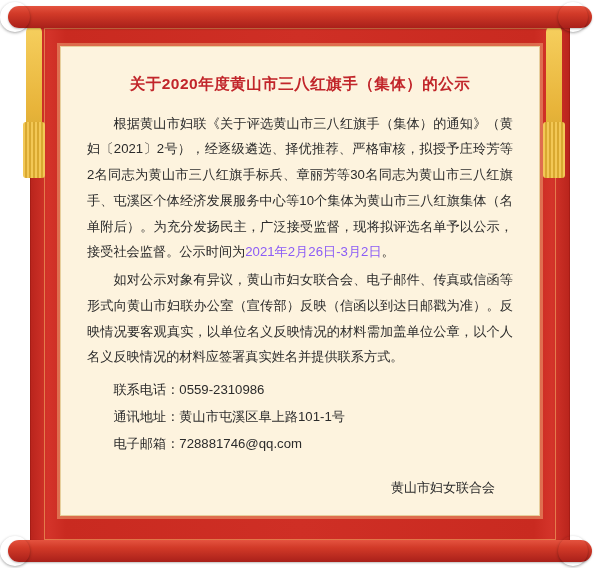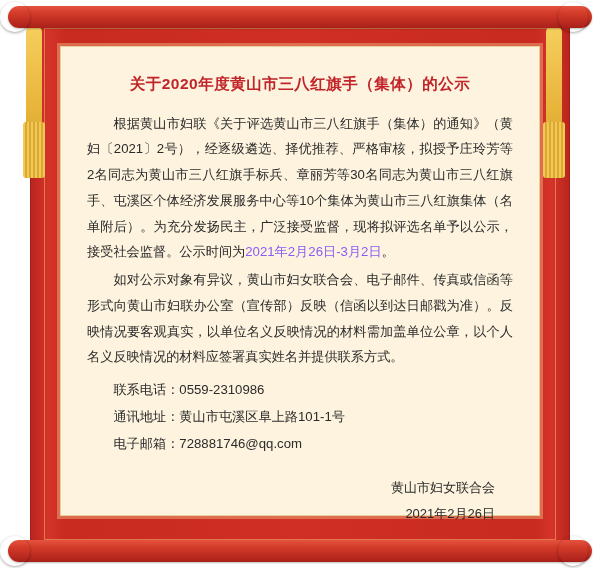--- a/index.html
+++ b/index.html
@@ -189,17 +189,16 @@
     </p>
 
     <ul class="contact-list">
       <li>联系电话：0559-2310986</li>
       <li>通讯地址：黄山市屯溪区阜上路101-1号</li>
       <li>电子邮箱：728881746@qq.com</li>
     </ul>
 
     <div class="signature">
       <div>黄山市妇女联合会</div>
-      <div>2021年2月26日</div>
     </div>
 
   </div>
 </div>
 
 </body></html>

